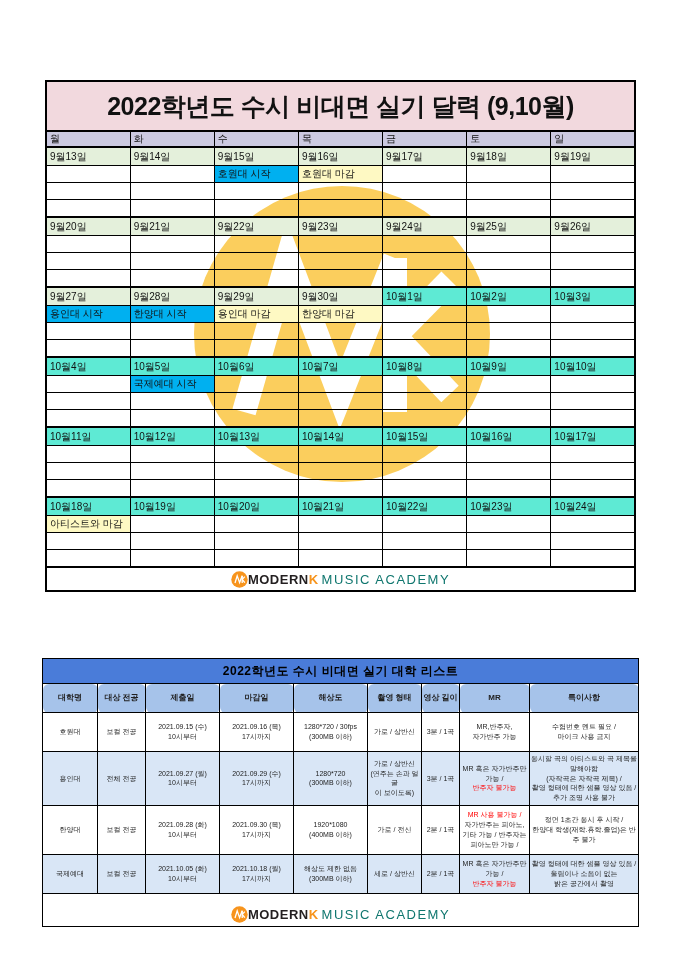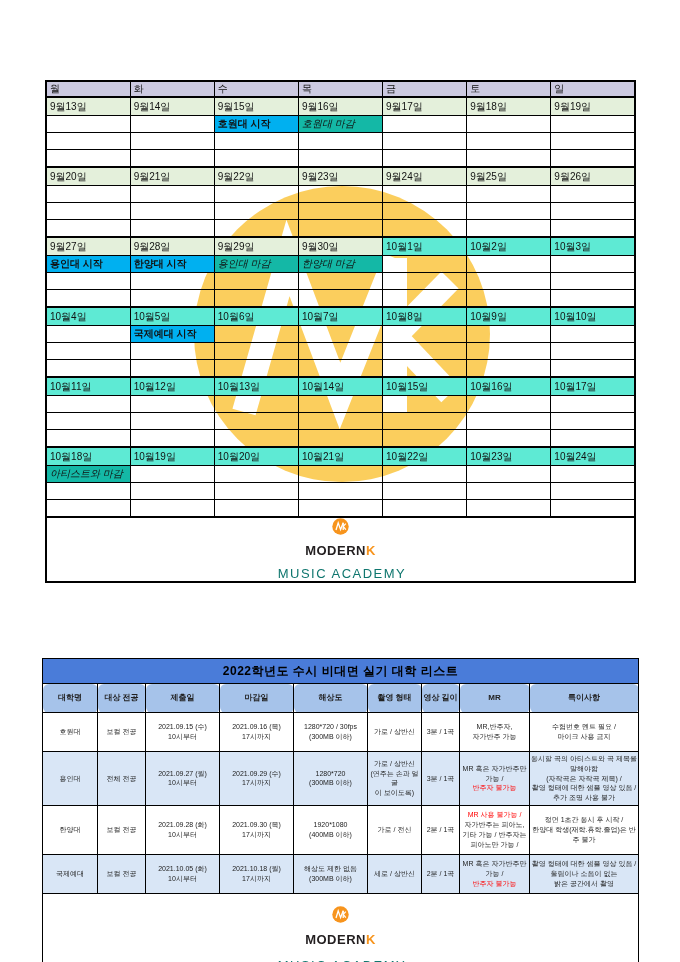--- a/index.html
+++ b/index.html
@@ -10,25 +10,25 @@
   
   .cal-wrap{position:absolute;left:45px;top:80px;width:591px;}
   .watermark{position:absolute;left:147px;top:104px;z-index:0;opacity:.95;}
   table.cal{border-collapse:collapse;width:100%;table-layout:fixed;position:relative;z-index:1;border:2px solid #000;}
   .cal td{border:1px solid #000;padding:0 3px;font-size:10px;height:16px;overflow:hidden;white-space:nowrap;background:transparent;}
   .cal tr.title td{background:#F2D9DE;font-size:25px;font-weight:bold;text-align:center;height:48px;border:2px solid #000;letter-spacing:-.5px;}
   .cal tr.days td{background:#CCCAE1;height:13px;font-size:10px;border-bottom:2px solid #000;}
   .cal tr.dates td{height:17px;border-top:2px solid #000;}
   .cal td.sep{background:#E4F0DB;}
   .cal td.oct{background:#5eead4;}
-  .cal td.ev-start{background:#00B0F0;font-weight:bold;}
-  .cal td.ev-end{background:#14b8a6;font-style:italic;}
+  .cal td.ev-start{background:#00B0F0;}
+  .cal td.ev-end{background:#fef9c3;}
   .cal tr.cfoot td{height:22px;text-align:center;background:#fff;border-top:2px solid #000;}
   
-  .logo{display:inline-flex;align-items:center;gap:8px;vertical-align:middle;flex-direction:column;}
+  .logo{display:inline-flex;align-items:center;gap:0;vertical-align:middle;}
   .logo-text{font-size:13px;font-weight:bold;color:#231f20;letter-spacing:.5px;}
   .logo-k{color:#F7941D;}
   .logo-sub{font-size:13px;color:#0f766e;letter-spacing:1.5px;font-weight:normal;margin-left:3px;}
   
   .list-wrap{position:absolute;left:42px;top:658px;width:596px;}
   table.list{border-collapse:collapse;width:100%;table-layout:fixed;border:1px solid #000;}
   .list td{border:1px solid #000;font-size:7px;text-align:center;vertical-align:middle;white-space:pre-line;padding:2px 1px;line-height:1.4;color:#222;}
   .list tr.ltitle td{background:#4A7CD9;font-size:12px;font-weight:bold;height:20px;color:#000;letter-spacing:.5px;}
   .list tr.lhead td{background:#A6C3EA;font-weight:bold;font-size:8px;height:24px;border-radius:6px;}
   .list tr.alt td{background:#D9E6F6;}
@@ -51,20 +51,23 @@
     <g stroke="#ffffff" stroke-width="24" fill="none">
       <path d="M52,228 L96,74 L148,212 L203,74"></path>
       <path d="M203,74 L203,228"></path>
       <path d="M203,152 L258,96"></path>
       <path d="M203,152 L258,210"></path>
     </g>
   </svg>
 
   <table class="cal">
     <tbody>
+        <tr class="title">
+      <td colspan="7">2022학년도 수시 비대면 실기 달력 (9,10월)</td>
+    </tr>
     <tr class="days">
       <td>월</td>
       <td>화</td>
       <td>수</td>
       <td>목</td>
       <td>금</td>
       <td>토</td>
       <td>일</td>
     </tr>
 

